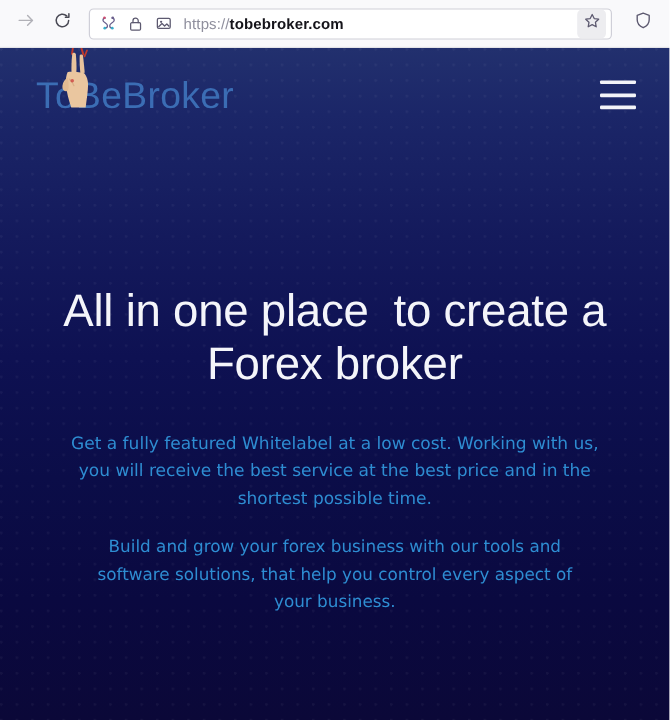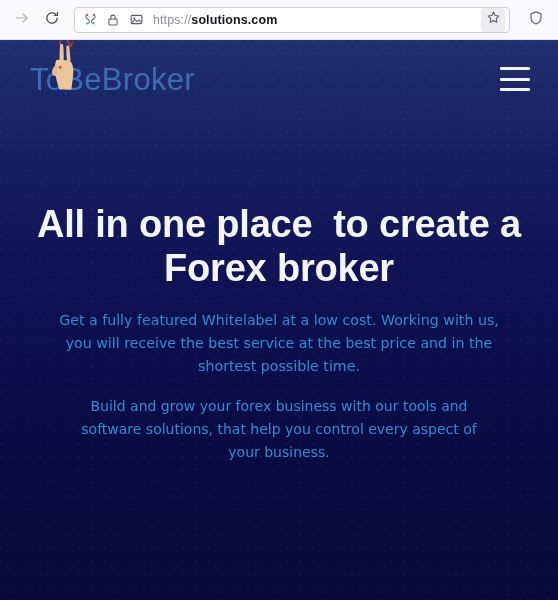--- a/index.html
+++ b/index.html
@@ -177,35 +177,35 @@
 
   
   .hero {
     position: relative;
     z-index: 2;
     padding: 0 22px;
     text-align: center;
   }
 
   .hero-title {
-    margin-top: 84px;
+    margin-top: 120px;
     font-size: 38px;
     line-height: 1.16;
-    font-weight: 700;
+    font-weight: 400;
     color: #f4f5fa;
     font-family: "Liberation Sans", sans-serif;
     letter-spacing: -0.2px;
     max-width: 520px;
     margin-left: auto;
     margin-right: auto;
     white-space: pre-wrap;
   }
 
   .hero-sub {
-    margin: 19px auto 0;
+    margin: 33px auto 0;
     max-width: 452px;
     font-size: 14.2px;
     line-height: 1.62;
     color: #2e8dd2;
     font-family: "DejaVu Sans", sans-serif;
   }
 
   .hero-sub2 {
     margin: 17px auto 0;
     max-width: 418px;
@@ -260,21 +260,21 @@
 
     <span class="url-icon">
       <svg width="15" height="15" viewBox="0 0 16 16" fill="none" stroke="#5d5a70" stroke-width="1.15">
         <rect x="2.3" y="3.6" width="11.4" height="8.8" rx="1.2"></rect>
         <circle cx="5.6" cy="6.6" r="1" fill="#5d5a70" stroke="none"></circle>
         <path d="M3.2 11.2l3.2-3.1 2.3 2.2 2-1.8 2.2 2.3" stroke-linejoin="round"></path>
       </svg>
     </span>
 
     <div class="url-text">
-      <span class="url-scheme">https://</span><span class="url-host">solutions.com</span>
+      <span class="url-scheme">https://</span><span class="url-host">tobebroker.com</span>
     </div>
 
     <span class="star-btn">
       <span>
         <svg width="15" height="15" viewBox="0 0 16 16" fill="none" stroke="#5d5a70" stroke-width="1.15" stroke-linejoin="round">
           <path d="M8 2.2l1.78 3.6 3.97.58-2.87 2.8.68 3.96L8 11.27l-3.56 1.87.68-3.96-2.87-2.8 3.97-.58z"></path>
         </svg>
       </span>
     </span>
   </div>

